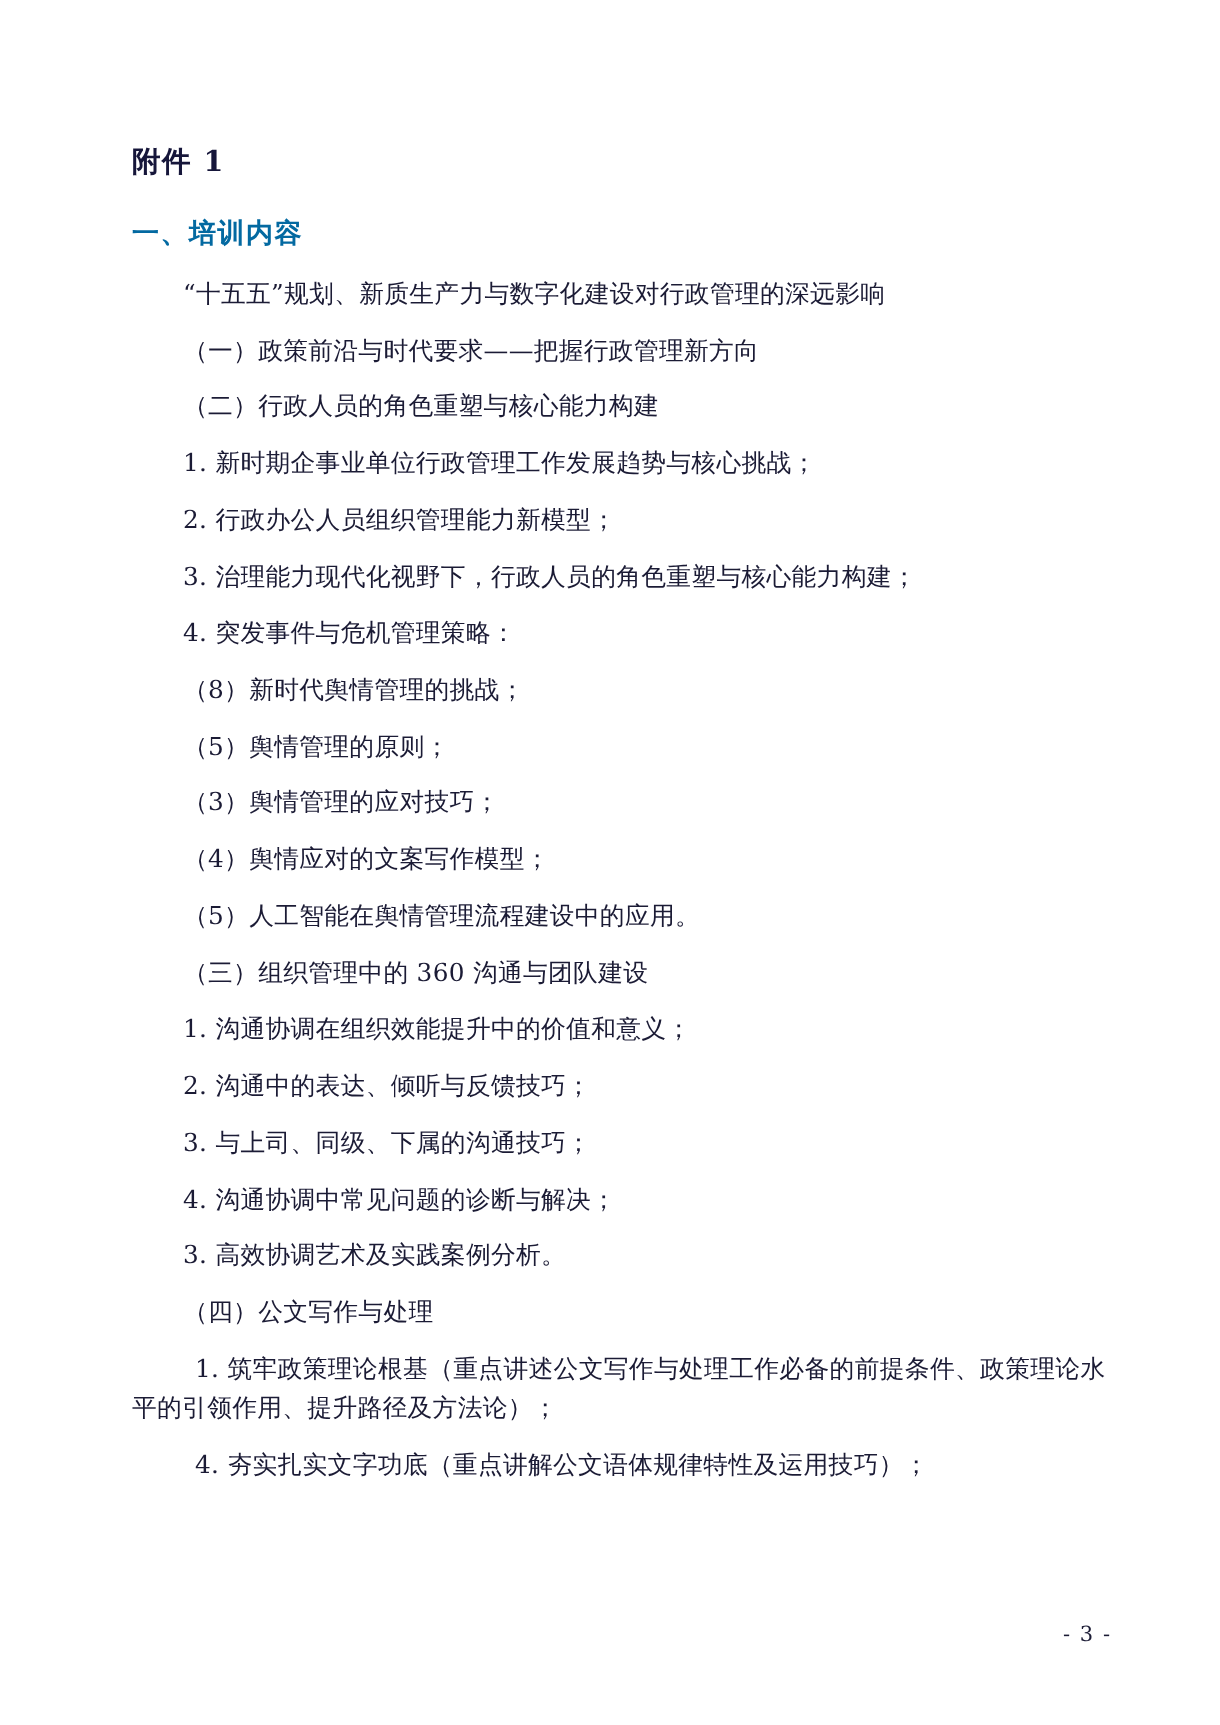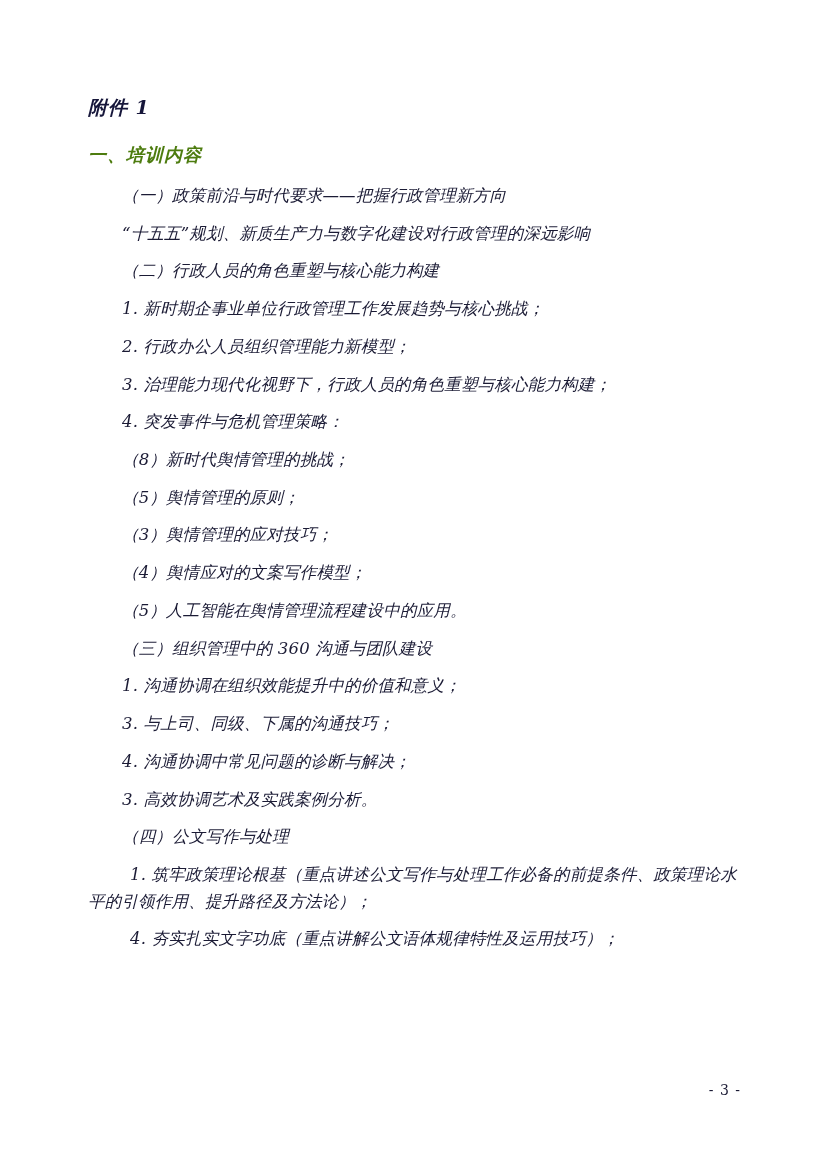--- a/index.html
+++ b/index.html
@@ -13,35 +13,34 @@
     position: relative;
     font-family: "DejaVu Serif", "Liberation Serif", serif;
     color: #1a1a2e;
     overflow: hidden;
   }
   .page {
     position: absolute;
     inset: 0;
     padding: 95px 76px 0 88px;
     box-sizing: border-box;
-    font-style: italic;
   }
   .doc-title {
     font-size: 19px;
     font-weight: bold;
     letter-spacing: 1px;
     margin: 0 0 22px 0;
     color: #16163a;
   }
   .section-heading {
     font-size: 18px;
     font-weight: bold;
     letter-spacing: 1px;
     margin: 0 0 16px 0;
-    color: #4d7c0f;
+    color: #0369a1;
   }
   .para {
     font-size: 16.5px;
     line-height: 1.62;
     margin: 0 0 11px 0;
     letter-spacing: 0.2px;
     color: #1b1b35;
     text-align: justify;
   }
   .indent-1 {
@@ -67,34 +66,35 @@
 </style>
 </head>
 <body>
 
 <div class="page">
 
   <h1 class="doc-title">附件 1</h1>
 
   <h2 class="section-heading">一、培训内容</h2>
 
+  <p class="para indent-1">“十五五”规划、新质生产力与数字化建设对行政管理的深远影响</p>
   <p class="para indent-1">（一）政策前沿与时代要求——把握行政管理新方向</p>
-  <p class="para indent-1">“十五五”规划、新质生产力与数字化建设对行政管理的深远影响</p>
   <p class="para indent-1">（二）行政人员的角色重塑与核心能力构建</p>
   <p class="para indent-1">1. 新时期企事业单位行政管理工作发展趋势与核心挑战；</p>
   <p class="para indent-1">2. 行政办公人员组织管理能力新模型；</p>
   <p class="para indent-1">3. 治理能力现代化视野下，行政人员的角色重塑与核心能力构建；</p>
   <p class="para indent-1">4. 突发事件与危机管理策略：</p>
   <p class="para indent-2">（8）新时代舆情管理的挑战；</p>
   <p class="para indent-2">（5）舆情管理的原则；</p>
   <p class="para indent-2">（3）舆情管理的应对技巧；</p>
   <p class="para indent-2">（4）舆情应对的文案写作模型；</p>
   <p class="para indent-2">（5）人工智能在舆情管理流程建设中的应用。</p>
   <p class="para indent-1">（三）组织管理中的 360 沟通与团队建设</p>
   <p class="para indent-1">1. 沟通协调在组织效能提升中的价值和意义；</p>
+  <p class="para indent-1">2. 沟通中的表达、倾听与反馈技巧；</p>
   <p class="para indent-1">3. 与上司、同级、下属的沟通技巧；</p>
   <p class="para indent-1">4. 沟通协调中常见问题的诊断与解决；</p>
   <p class="para indent-1">3. 高效协调艺术及实践案例分析。</p>
   <p class="para indent-1">（四）公文写作与处理</p>
   <p class="para indent-hang">1. 筑牢政策理论根基（重点讲述公文写作与处理工作必备的前提条件、政策理论水平的引领作用、提升路径及方法论）；</p>
   <p class="para indent-hang">4. 夯实扎实文字功底（重点讲解公文语体规律特性及运用技巧）；</p>
 
 </div>
 
 <div class="page-number">- 3 -</div>

